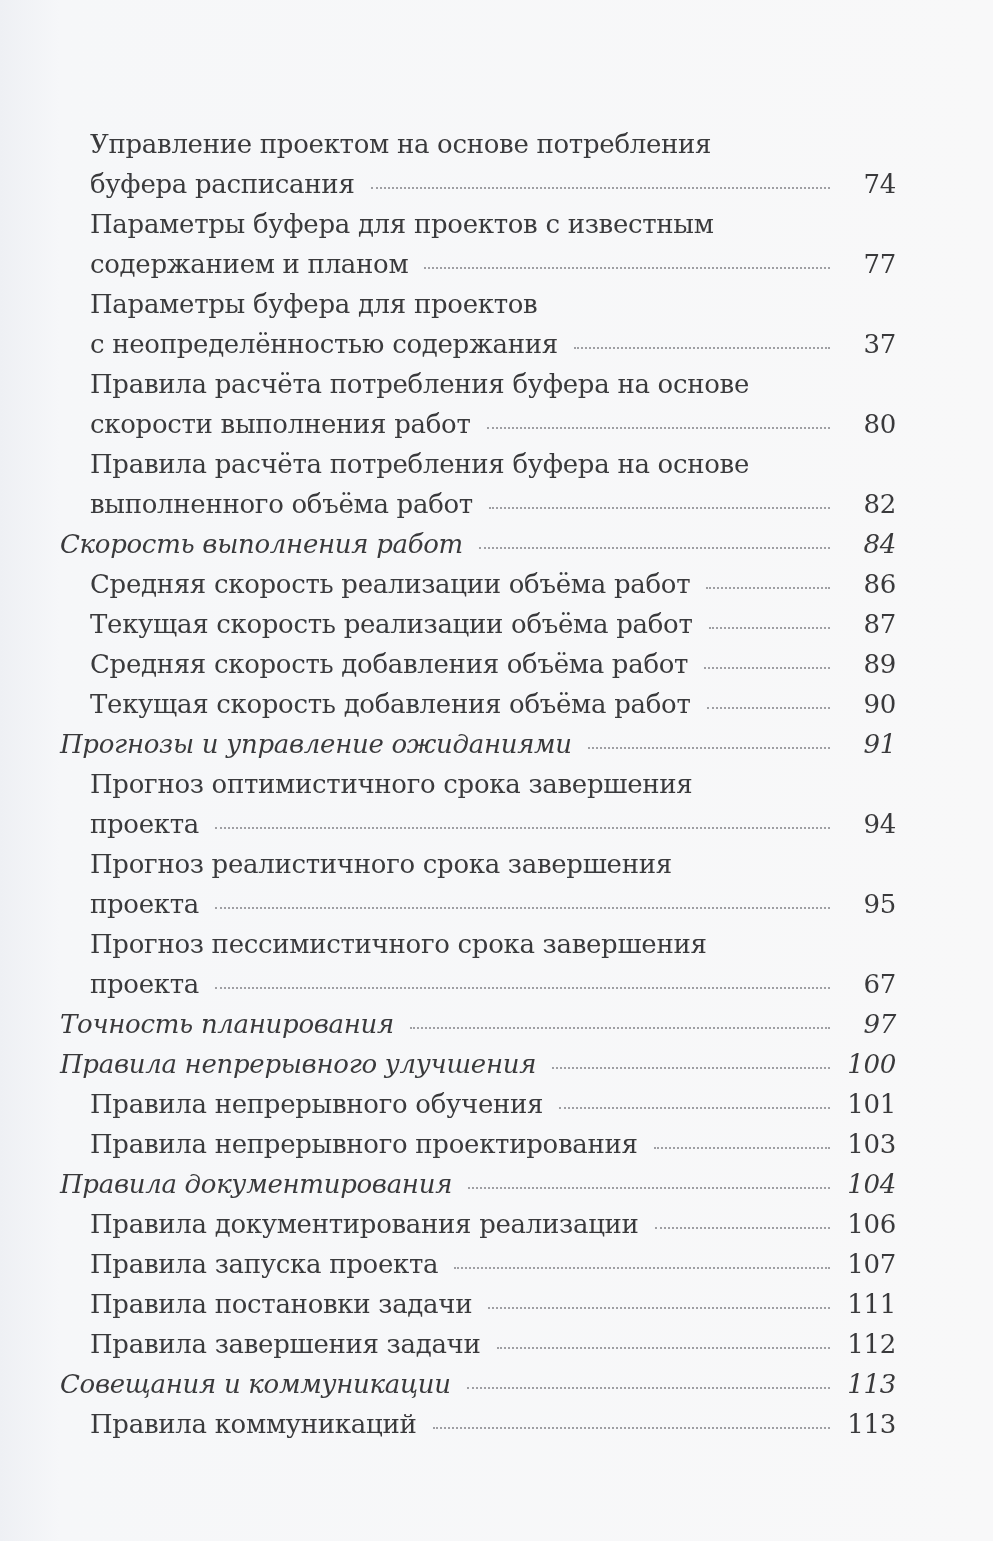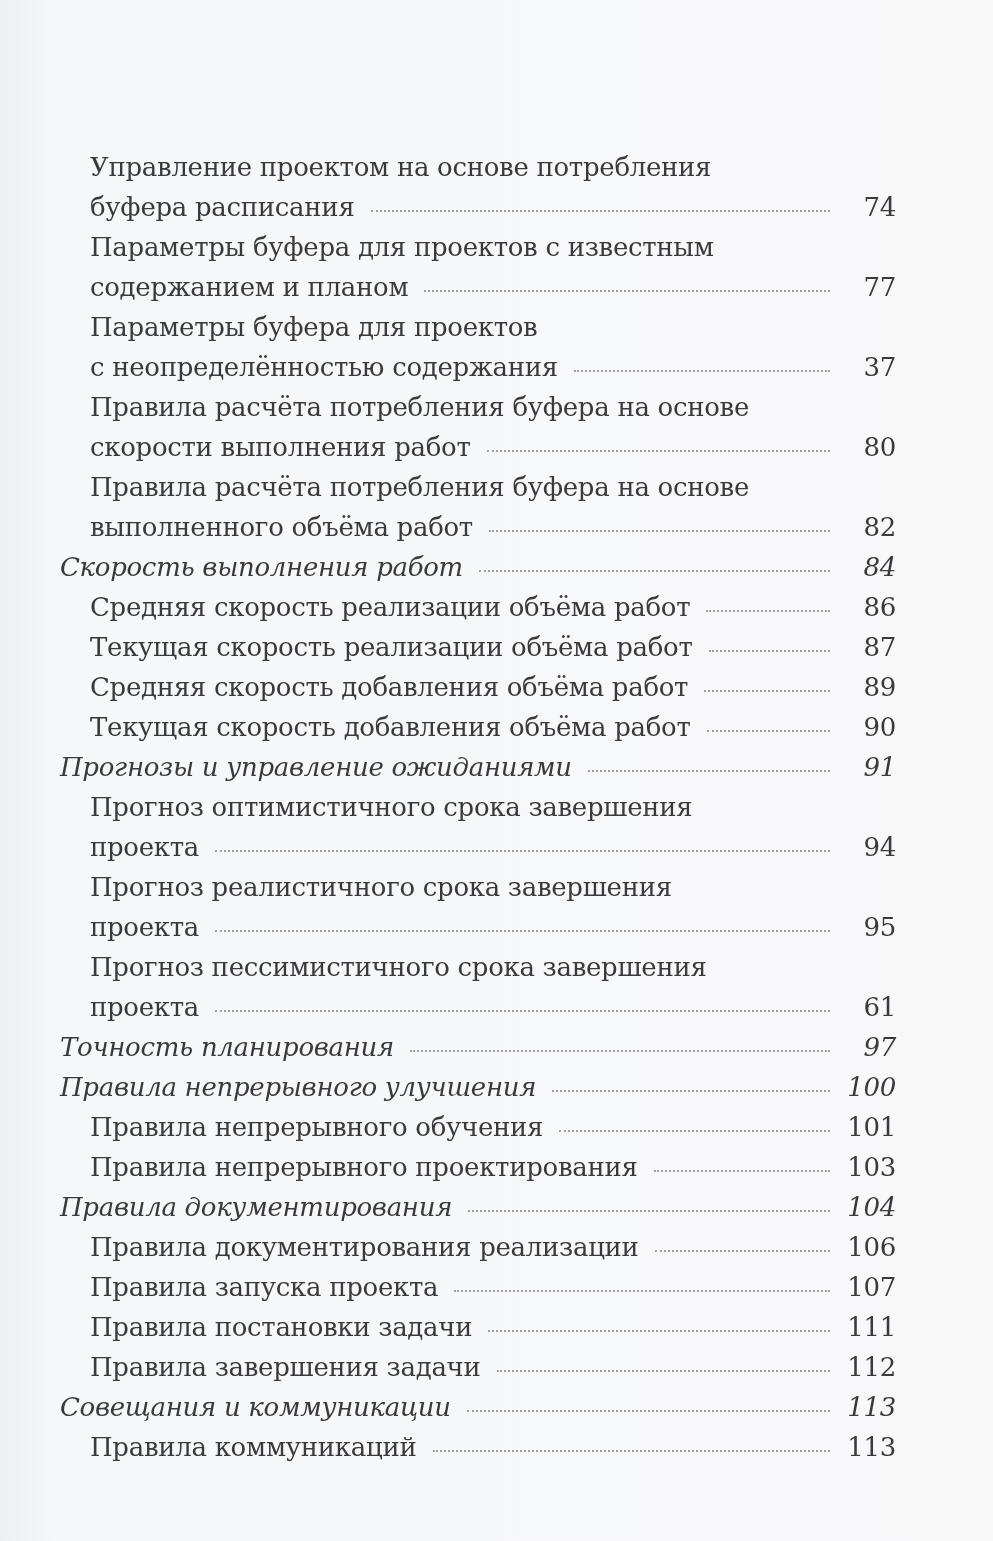--- a/index.html
+++ b/index.html
@@ -21,21 +21,20 @@
       top: 0;
       width: 993px;
       height: 1541px;
       background: linear-gradient(90deg, #eef0f4 0px, #f6f7f9 60px, #f8f8f9 100%);
     }
     .toc {
       position: absolute;
       left: 60px;
       top: 124px;
       width: 836px;
-      margin-top: 23px;
     }
     .entry {
       position: relative;
       font-size: 26px;
       line-height: 40px;
       letter-spacing: -0.3px;
     }
     .entry.level-1 { padding-left: 0; font-style: italic; }
     .entry.level-2 { padding-left: 30px; }
     .entry .line1 {
@@ -180,21 +179,21 @@
         <span class="leader"></span>
         <span class="page-num">95</span>
       </div>
     </div>
 
     <div class="entry level-2">
       <span class="line1">Прогноз пессимистичного срока завершения</span>
       <div class="last-line">
         <span class="text">проекта</span>
         <span class="leader"></span>
-        <span class="page-num">61</span>
+        <span class="page-num">67</span>
       </div>
     </div>
 
     <div class="entry level-1">
       <div class="last-line">
         <span class="text">Точность планирования</span>
         <span class="leader"></span>
         <span class="page-num">97</span>
       </div>
     </div>

